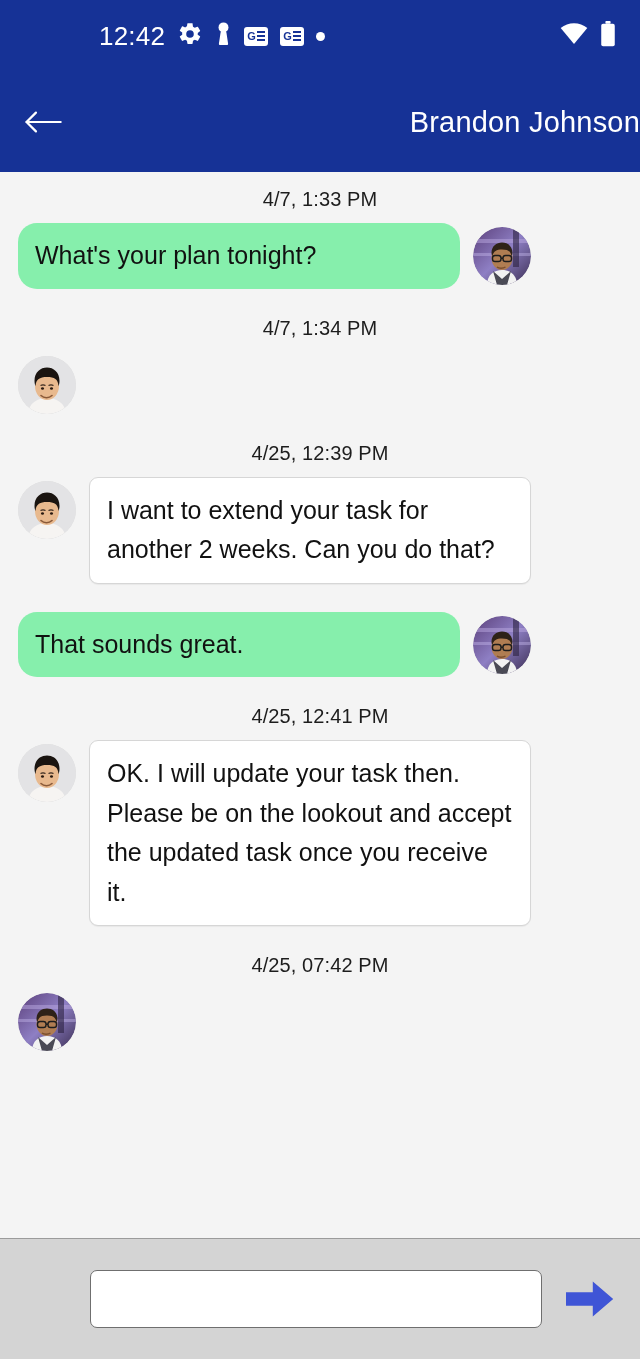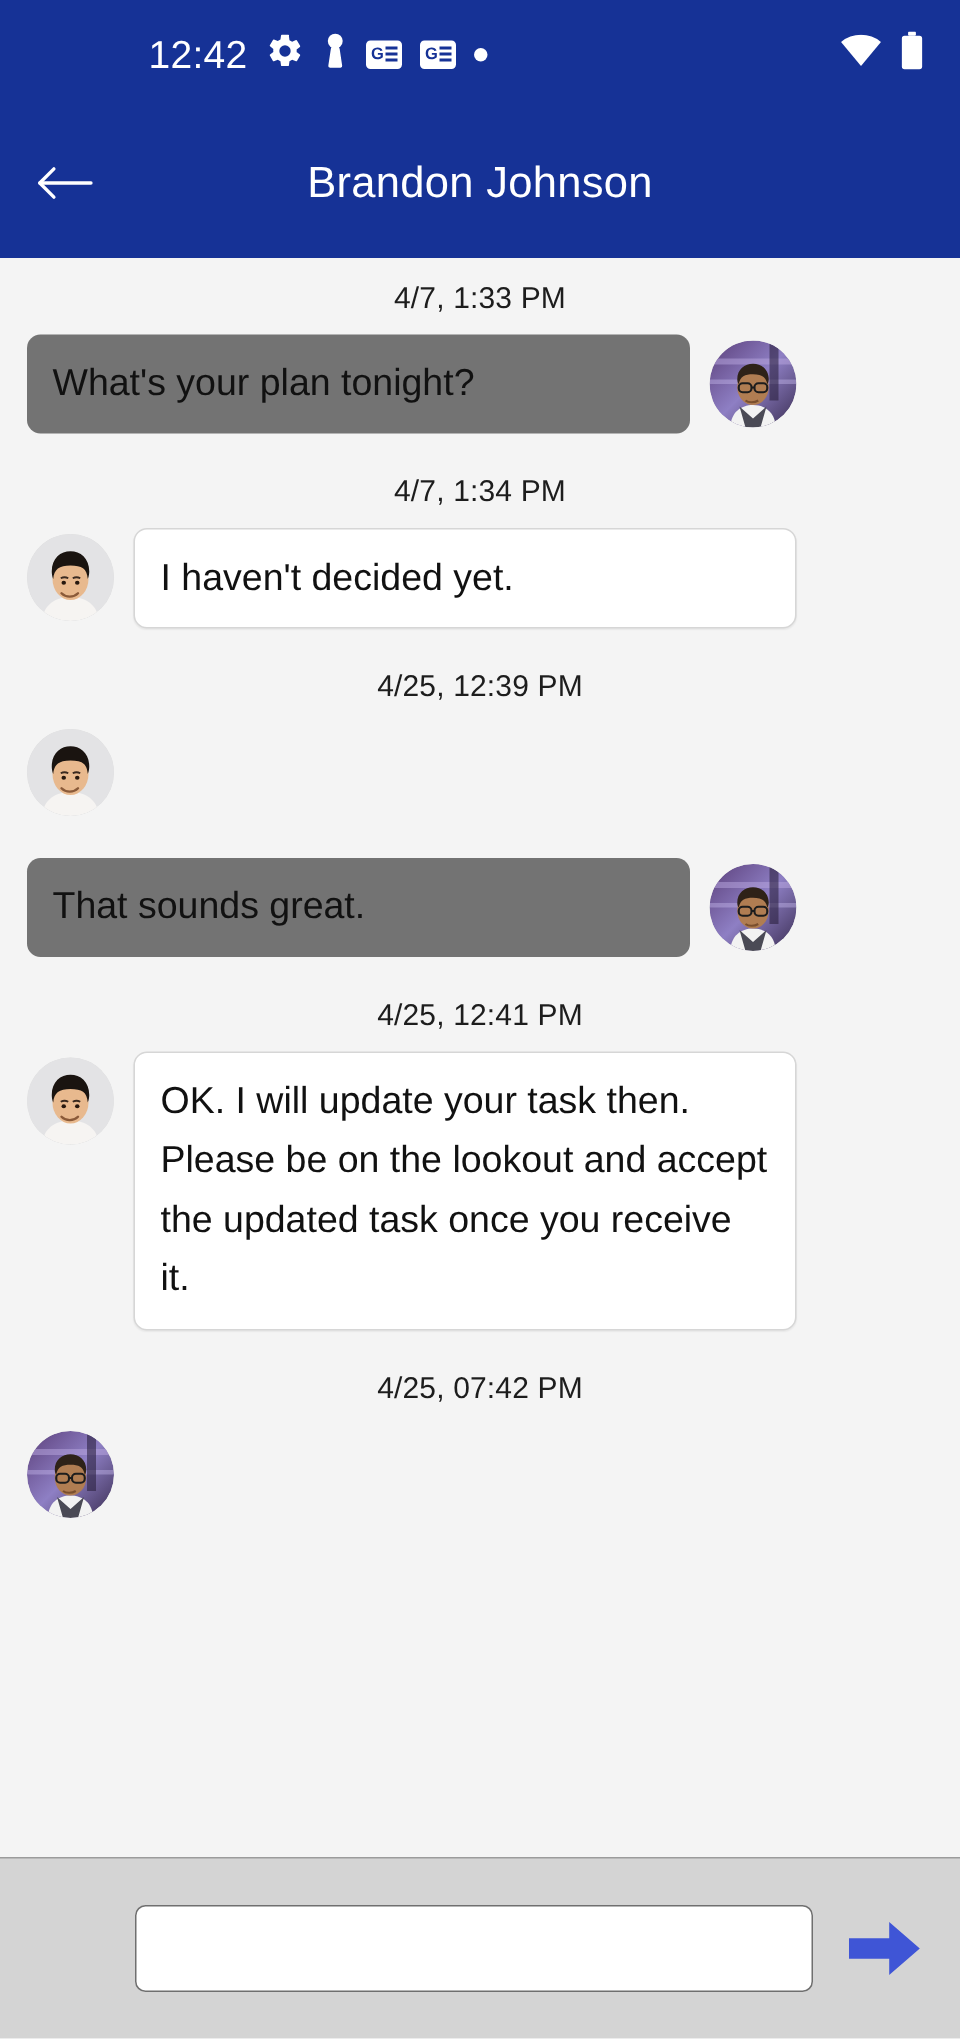--- a/index.html
+++ b/index.html
@@ -100,21 +100,21 @@
     transform: translateY(-50%);
     width: 50px; height: 50px;
     display: flex;
     align-items: center;
     justify-content: center;
     cursor: pointer;
   }
 
   .appbar-title {
     width: 100%;
-    text-align: center;
+    text-align: right;
     color: #ffffff;
     font-size: 29px;
     font-weight: normal;
     letter-spacing: 0.2px;
   }
 
   
   .chat {
     flex: 1 1 auto;
     background: #f4f4f4;
@@ -144,21 +144,22 @@
   .bubble {
     border-radius: 9px;
     padding: 13px 17px;
     font-size: 25px;
     line-height: 1.58;
     color: #111111;
     width: 442px;
     word-wrap: break-word;
   }
   .bubble.green {
-    background: #737373;
+    background: #86efac;
+    border-radius: 19px;
   }
   .bubble.white {
     background: #ffffff;
     border: 1px solid #d6d6d6;
     box-shadow: 0 1px 1px rgba(0,0,0,0.05);
   }
 
   
   .avatar {
     flex: 0 0 auto;
@@ -333,21 +334,20 @@
               <ellipse cx="29" cy="30" rx="12" ry="14" fill="#e8b98e"></ellipse>
               <path d="M16.5 25c0-9 6-13.5 12.5-13.5S41.5 16 41.5 25c0 3-1 5-1 5-0.5-7-4-9-11.5-9s-11 2.5-11.5 9c0 0-1-2-1-5z" fill="#1a1410"></path>
               <path d="M22.5 29.5c1.6-0.8 3.4-0.8 5 0" stroke="#3a2a20" stroke-width="1.3" fill="none"></path>
               <path d="M30.5 29.5c1.6-0.8 3.4-0.8 5 0" stroke="#3a2a20" stroke-width="1.3" fill="none"></path>
               <ellipse cx="24.5" cy="32.5" rx="1.5" ry="1.3" fill="#27180f"></ellipse>
               <ellipse cx="33.5" cy="32.5" rx="1.5" ry="1.3" fill="#27180f"></ellipse>
               <path d="M23 39.5c3 3 8 3 11 0" stroke="#8a5a39" stroke-width="1.6" fill="none" stroke-linecap="round"></path>
             </g>
           </svg>
         </div>
-        <div class="bubble white">I haven't decided yet.</div>
       </div>
     </div>
 
     <div class="msg-group">
       <div class="timestamp">4/25, 12:39 PM</div>
       <div class="row received">
         <div class="avatar">
           <svg viewBox="0 0 58 58">
             <defs>
                 <clipPath id="cC">
@@ -360,20 +360,21 @@
               <ellipse cx="29" cy="30" rx="12" ry="14" fill="#e8b98e"></ellipse>
               <path d="M16.5 25c0-9 6-13.5 12.5-13.5S41.5 16 41.5 25c0 3-1 5-1 5-0.5-7-4-9-11.5-9s-11 2.5-11.5 9c0 0-1-2-1-5z" fill="#1a1410"></path>
               <path d="M22.5 29.5c1.6-0.8 3.4-0.8 5 0" stroke="#3a2a20" stroke-width="1.3" fill="none"></path>
               <path d="M30.5 29.5c1.6-0.8 3.4-0.8 5 0" stroke="#3a2a20" stroke-width="1.3" fill="none"></path>
               <ellipse cx="24.5" cy="32.5" rx="1.5" ry="1.3" fill="#27180f"></ellipse>
               <ellipse cx="33.5" cy="32.5" rx="1.5" ry="1.3" fill="#27180f"></ellipse>
               <path d="M23 39.5c3 3 8 3 11 0" stroke="#8a5a39" stroke-width="1.6" fill="none" stroke-linecap="round"></path>
             </g>
           </svg>
         </div>
+        <div class="bubble white">I want to extend your task for another 2 weeks. Can you do that?</div>
       </div>
     </div>
 
     <div class="msg-group">
       <div class="row sent">
         <div class="bubble green">That sounds great.</div>
         <div class="avatar">
           <svg viewBox="0 0 58 58">
             <defs>
               <clipPath id="cD">

